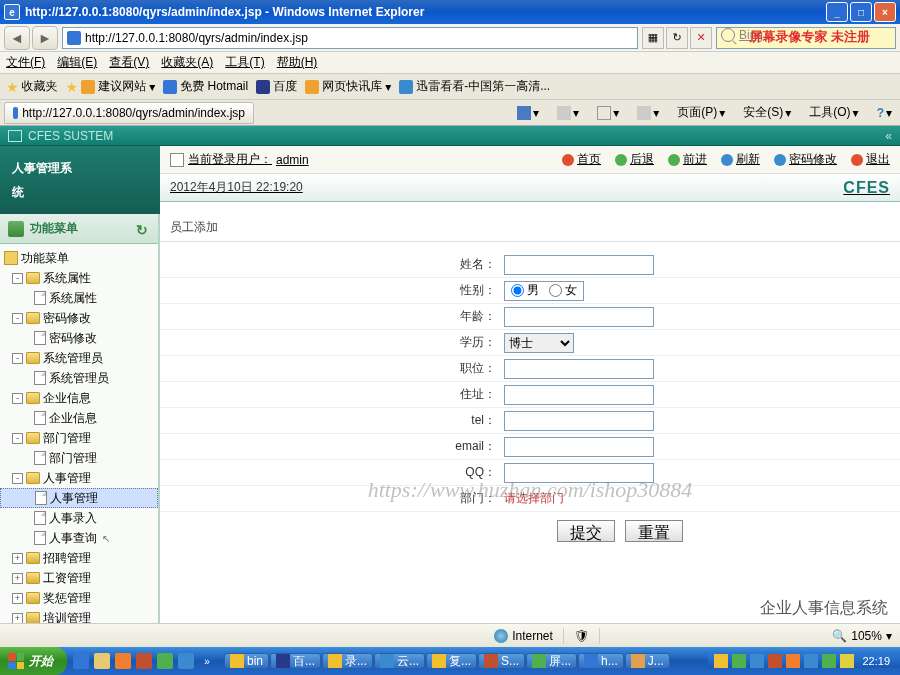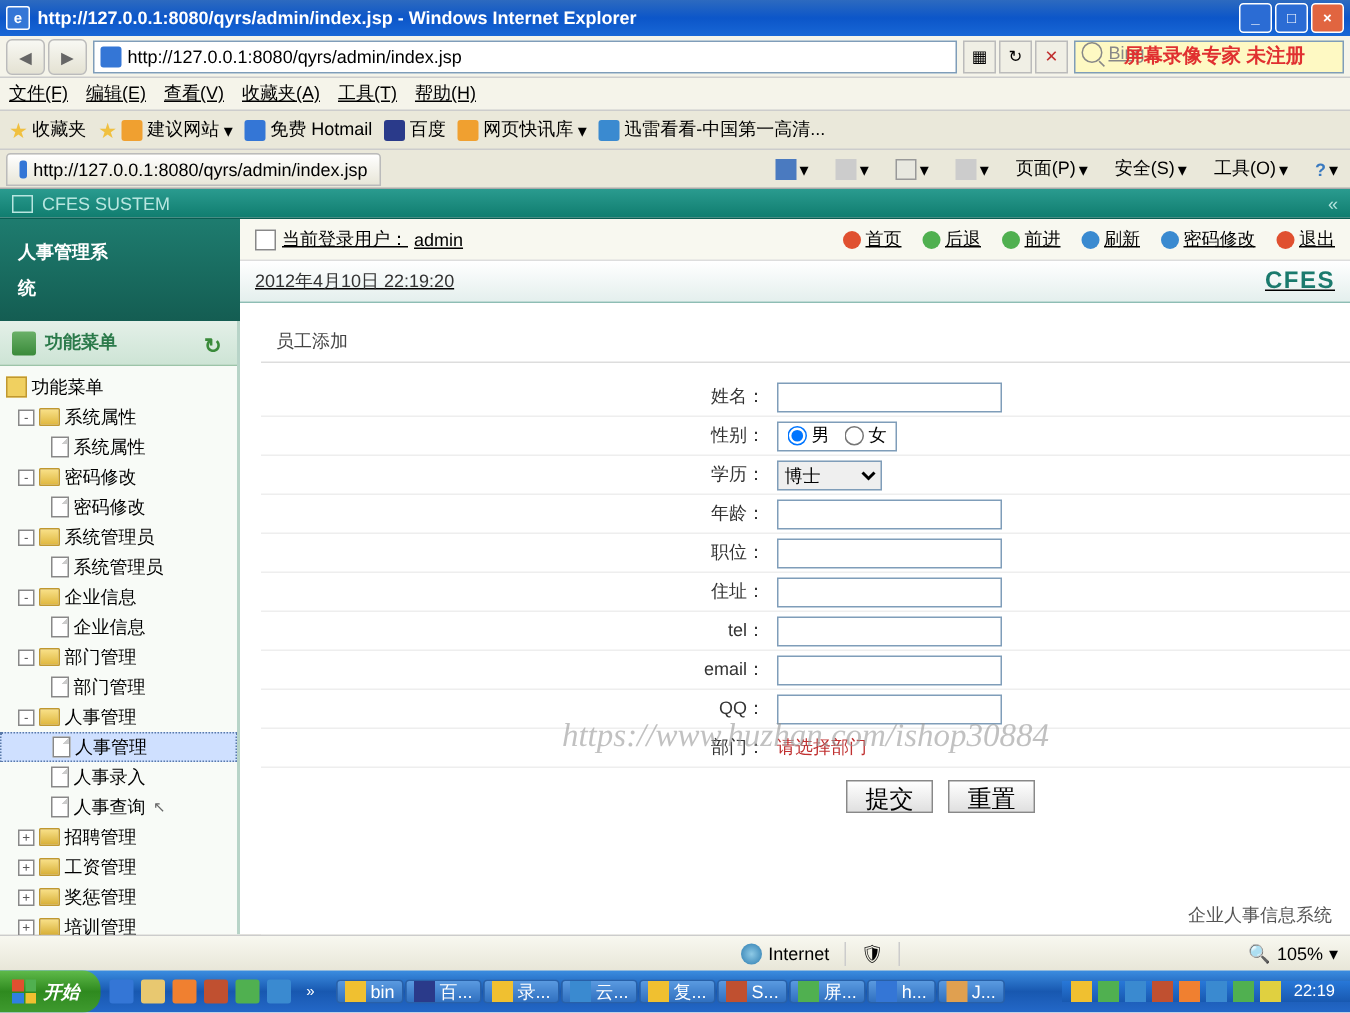--- a/index.html
+++ b/index.html
@@ -79,36 +79,36 @@
 .tree-toggle { width: 11px; height: 11px; border: 1px solid #888; background: #fff; display: flex; align-items: center; justify-content: center; font-size: 9px; line-height: 9px; color: #555; }
 .folder-icon { width: 14px; height: 12px; background: linear-gradient(#f8e088,#e0b840); border: 1px solid #c09830; border-radius: 1px; }
 .folder-icon.closed { background: linear-gradient(#f8e088,#d8b038); }
 .file-icon { width: 12px; height: 14px; background: #fff; border: 1px solid #888; position: relative; }
 .file-icon::after { content:''; position:absolute; top:0; right:0; width:4px; height:4px; background:linear-gradient(135deg,transparent 50%,#ccc 50%);}
 .root-icon { width:14px;height:14px;background:#f0d060;border:1px solid #c09830;}
 .tree-label { white-space: nowrap; }
 .tree-arrow{font-size:10px;color:#666;margin-left:2px;}
 
 
-.content { flex: 1; background: #fff; display: flex; flex-direction: column; position: relative; margin-left: 14px; }
+.content { flex: 1; background: #fff; display: flex; flex-direction: column; position: relative; }
 .content-title { height: 28px; border-bottom: 1px solid #ddd; display: flex; align-items: center; padding: 0 10px; font-size: 12px; color: #444; }
 .form-area { padding: 10px 0; }
 .form-row { display: flex; align-items: center; height: 26px; border-bottom: 1px solid #eee; }
 .form-label { width: 340px; text-align: right; padding-right: 4px; font-size: 12px; color: #333; }
 .form-field { flex: 1; display: flex; align-items: center; gap: 6px; padding-left: 4px;}
 .form-field input[type=text] { width: 150px; height: 20px; border: 1px solid #7f9db9; padding: 0 3px; font-size: 12px; }
 .form-field select { width: 70px; height: 20px; border: 1px solid #7f9db9; font-size: 12px; }
 .radio-group { border: 1px solid #7f9db9; padding: 1px 6px; display: flex; gap: 10px; align-items: center; height: 20px;}
 .radio-group label { display: flex; align-items: center; gap: 3px; font-size: 12px;}
 .dept-link { color: #c03030; font-size: 12px; cursor: pointer; }
 .form-buttons { display: flex; justify-content: center; gap: 10px; padding: 8px 0 8px 180px; }
 .form-buttons button { padding: 2px 12px; height: 22px; border: 1px solid #888; background: linear-gradient(#fff,#e0e0e0); font-size: 16px; }
 
 .watermark-url { position: absolute; bottom: 120px; left: 50%; transform: translateX(-50%); font-size: 22px; color: #999; font-style: italic; font-family: "Times New Roman", serif; opacity: 0.6; white-space: nowrap; pointer-events:none;}
-.footer-text { position:absolute; bottom:4px; right:12px; font-size:12px; color:#555;}
+.footer-text { position:absolute; bottom:4px; right:12px; font-size:16px; color:#555;}
 
 
 .statusbar { height: 24px; background: linear-gradient(#f8f8f0,#e8e6d8); border-top: 1px solid #ccc; display: flex; align-items: center; padding: 0 8px; font-size: 11px; gap: 10px; }
 .statusbar .st-sep { width:1px; height:16px; background:#ccc; }
 .statusbar .internet { margin-left: 55%; display: flex; align-items: center; gap: 4px; }
 .statusbar .globe { width:14px;height:14px;border-radius:50%;background:radial-gradient(#8ecae6,#2a7aaf);}
 .statusbar .zoom { margin-left: auto; display:flex;align-items:center;gap:4px;}
 
 
 .taskbar { height: 28px; background: linear-gradient(to bottom, #3b8de0 0%, #1858b0 50%, #2468c8 100%); display: flex; align-items: center; padding: 0; }
@@ -388,29 +388,29 @@
                   <span>男</span>
                 </label>
                 <label>
                   <input type="radio" style="">
                   <span>女</span>
                 </label>
               </span>
             </div>
           </div>
         <div class="form-row">
+            <div class="form-label">年龄：</div>
+            <div class="form-field">
+              <input type="text" style="">
+            </div>
+          </div>
+        <div class="form-row">
             <div class="form-label">学历：</div>
             <div class="form-field">
               <select><option>博士</option></select>
-            </div>
-          </div>
-        <div class="form-row">
-            <div class="form-label">年龄：</div>
-            <div class="form-field">
-              <input type="text" style="">
             </div>
           </div>
         <div class="form-row">
             <div class="form-label">职位：</div>
             <div class="form-field">
               <input type="text" style="">
             </div>
           </div>
         <div class="form-row">
             <div class="form-label">住址：</div>

